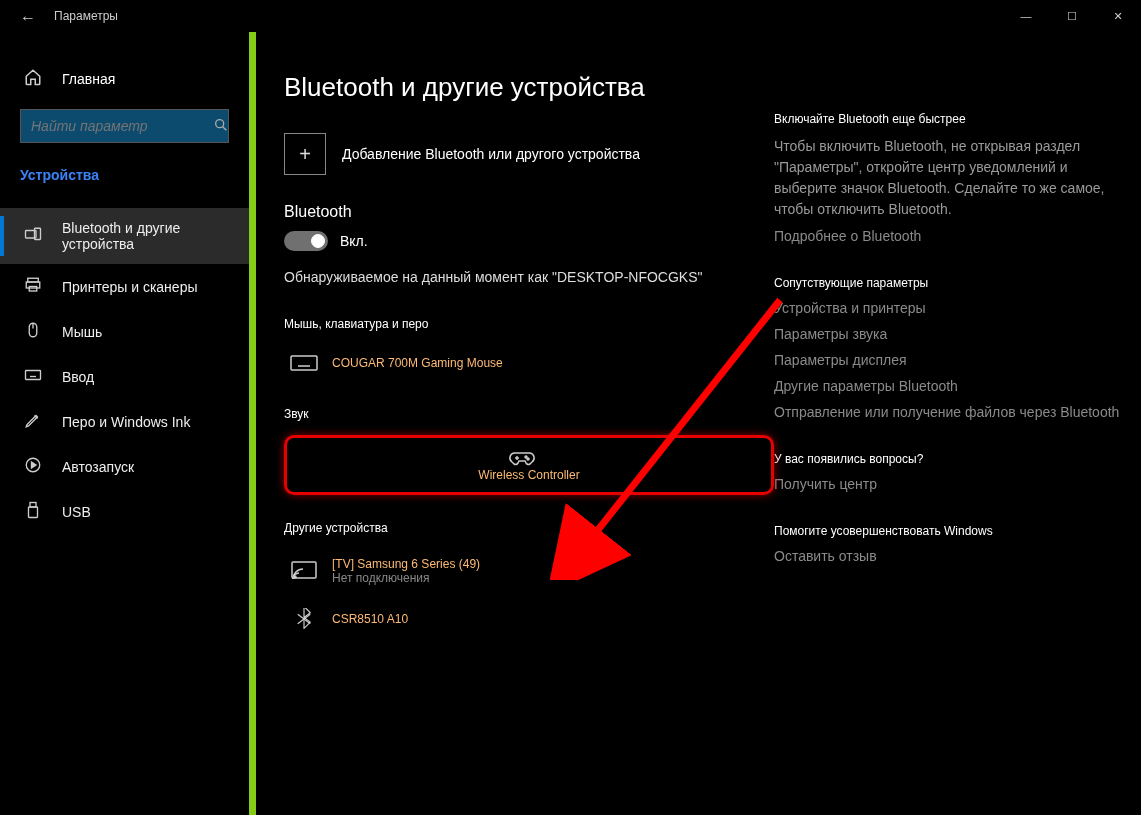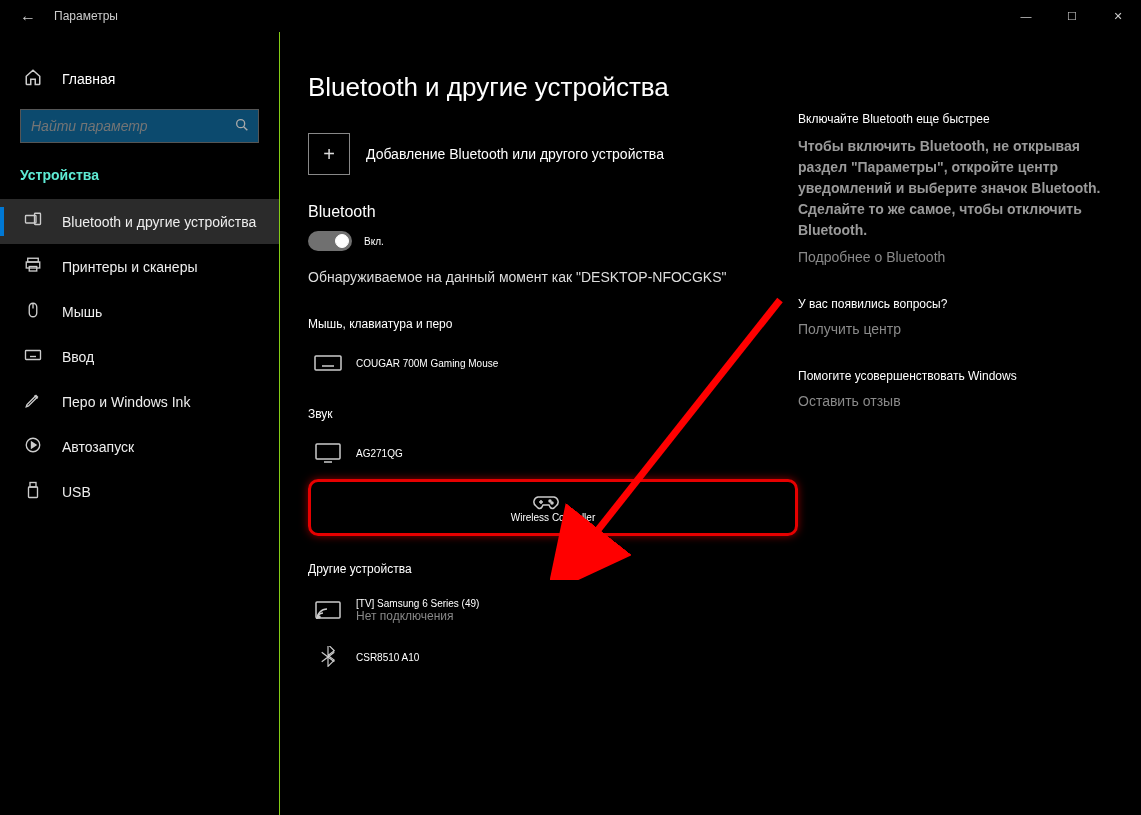--- a/index.html
+++ b/index.html
@@ -8,27 +8,27 @@
 
   
   .titlebar { height: 32px; display: flex; align-items: center; padding-left: 20px; font-size: 12px; color: #ccc; }
   .titlebar .back { margin-right: 18px; font-size: 16px; color: #ccc; }
   .titlebar .spacer { flex: 1; }
   .titlebar .winbtn { width: 46px; height: 32px; display: flex; align-items: center; justify-content: center; color: #ccc; font-size: 11px; }
 
   .content { flex: 1; display: flex; }
 
   
-  .sidebar { width: 280px; padding-top: 28px; border-right: 1px solid #84cc16; }
+  .sidebar { width: 256px; padding-top: 28px; border-right: 7px solid #84cc16; }
   .home-row { display: flex; align-items: center; padding: 8px 20px 8px 22px; margin-bottom: 12px; font-size: 14px; }
   .home-row .icon { width: 20px; margin-right: 20px; text-align: center; }
   .search-box { margin: 0 20px 18px 20px; height: 34px; background: #0c4a6e; border: 1px solid #555; display: flex; align-items: center; padding: 0 8px 0 10px; }
   .search-box input { flex: 1; background: transparent; border: none; outline: none; color: #aaa; font-size: 14px; font-style: italic; font-family: inherit; }
   .search-box .sicon { color: #aaa; font-size: 14px; }
-  .section-label { font-size: 14px; font-weight: 600; padding: 6px 20px 16px 20px; color: #5eead4; }
+  .section-label { font-size: 14px; font-weight: 600; padding: 6px 20px 25px 20px; color: #3b82f6; }
   .nav-item { display: flex; align-items: center; padding: 12px 20px 12px 22px; font-size: 14px; color: #eee; }
   .nav-item.selected { background: #2b2b2b; position: relative; }
   .nav-item.selected::before { content: ""; position: absolute; left: 0; top: 8px; bottom: 8px; width: 4px; background: #0078d4; }
   .nav-item .icon { width: 20px; margin-right: 20px; text-align: center; color: #ccc; }
 
   
   .main { flex: 1; display: flex; padding: 40px 0 0 28px; overflow: hidden; }
   .main-col { width: 490px; }
   .right-col { flex: 1; padding-right: 20px; padding-top: 40px; }
   .page-title { font-size: 26px; font-weight: 300; margin-bottom: 30px; }
@@ -37,30 +37,30 @@
   .add-label { font-size: 14px; }
   .bt-label { font-size: 16px; margin-bottom: 10px; }
   .toggle-row { display: flex; align-items: center; margin-bottom: 18px; }
   .toggle { width: 44px; height: 20px; border-radius: 10px; background: #707070; position: relative; margin-right: 12px; }
   .toggle .knob { position: absolute; right: 3px; top: 3px; width: 14px; height: 14px; border-radius: 50%; background: #000; border:1px solid #222;}
   .toggle.on .knob { background: #fff; border-color:#fff;}
   .discov { font-size: 14px; color: #ddd; margin-bottom: 32px; }
   .cat-header { font-size: 12px; font-weight: 400; margin-bottom: 14px; }
   .dev-item { display: flex; align-items: center; padding: 8px 6px; margin-bottom: 8px; }
   .dev-item .dicon { width: 28px; height: 20px; margin-right: 14px; display: flex; align-items: center; justify-content: center; }
-  .dev-item .dname { font-size: 10px; color: #ffffff; }
+  .dev-item .dname { font-size: 12px; color: #fdba74; }
   .dev-item .dsub { font-size: 12px; color: #888; }
   .cat { margin-bottom: 26px; }
 
   
   .highlighted { border: 3px solid #e60000; border-radius: 10px; padding: 10px; box-shadow: 0 0 8px rgba(230,0,0,.6); }
 
   
   .rsec-title { font-size: 12px; font-weight: 400; color: #fff; margin-bottom: 10px; }
-  .rsec-text { font-size: 14px; color: #9a9a9a; line-height: 1.5; margin-bottom: 8px; font-weight: bold; }
+  .rsec-text { font-size: 14px; color: #9a9a9a; line-height: 1.5; margin-bottom: 8px; }
   .rlink { font-size: 14px; color: #8a8a8a; margin-bottom: 10px; display: block; }
   .rsec { margin-bottom: 32px; }
 
   
   .arrow-overlay { position: absolute; pointer-events: none; }
 
   svg.icon-svg { width: 22px; height: 18px; }
   svg.icon-big { width: 28px; height: 22px; }
 </style>
 </head>
@@ -174,21 +174,21 @@
       <div class="add-device">
         <div class="add-box">+</div>
         <div class="add-label">Добавление Bluetooth или другого устройства</div>
       </div>
 
       <div class="bt-label">Bluetooth</div>
       <div class="toggle-row">
         <div class="toggle on">
             <div class="knob"></div>
           </div>
-        <span style="font-size:10px;">Вкл.</span>
+        <span style="font-size:14px;">Вкл.</span>
       </div>
       <div class="discov">Обнаруживаемое на данный момент как "DESKTOP-NFOCGKS"</div>
 
       <div class="cat">
         <div class="cat-header">Мышь, клавиатура и перо</div>
         <div class="dev-item">
           <span class="dicon">
             <svg class="icon-big" viewBox="0 0 28 20" fill="none" stroke="#ccc" stroke-width="1.5">
                 <rect x="1" y="3" width="26" height="14" rx="1"></rect>
                 <line x1="5" y1="7" x2="5" y2="7"></line>
@@ -198,29 +198,20 @@
                 <line x1="21" y1="7" x2="21" y2="7"></line>
                 <line x1="8" y1="13" x2="20" y2="13"></line>
               </svg>
           </span>
           <span class="dname">COUGAR 700M Gaming Mouse</span>
         </div>
       </div>
 
       <div class="cat">
         <div class="cat-header">Звук</div>
-        <div class="dev-item">
-          <span class="dicon">
-            <svg class="icon-big" viewBox="0 0 28 22" fill="none" stroke="#ccc" stroke-width="1.5">
-                <rect x="2" y="2" width="24" height="15" rx="1"></rect>
-                <line x1="10" y1="20" x2="18" y2="20"></line>
-              </svg>
-          </span>
-          <span class="dname">AG271QG</span>
-        </div>
         <div class="dev-item highlighted" style="position:relative;flex-direction:column;">
           <span class="dicon">
             <svg class="icon-big" viewBox="0 0 28 20" fill="none" stroke="#ccc" stroke-width="1.5">
                 <path d="M6 5h16a5 5 0 012 9l-2 2a3 3 0 01-4-1l-1-2h-6l-1 2a3 3 0 01-4 1l-2-2a5 5 0 012-9z"></path>
                 <line x1="9" y1="8" x2="9" y2="12"></line>
                 <line x1="7" y1="10" x2="11" y2="10"></line>
                 <circle cx="18" cy="9" r="1" fill="#ccc"></circle>
                 <circle cx="20" cy="11" r="1" fill="#ccc"></circle>
               </svg>
           </span>
@@ -254,20 +245,28 @@
           <span class="dname">CSR8510 A10</span>
         </div>
       </div>
     </div>
 
     <div class="right-col">
       <div class="rsec">
         <div class="rsec-title">Включайте Bluetooth еще быстрее</div>
         <div class="rsec-text">Чтобы включить Bluetooth, не открывая раздел "Параметры", откройте центр уведомлений и выберите значок Bluetooth. Сделайте то же самое, чтобы отключить Bluetooth.</div>
         <span class="rlink">Подробнее о Bluetooth</span>
+      </div>
+      <div class="rsec">
+        <div class="rsec-title">Сопутствующие параметры</div>
+        <span class="rlink">Устройства и принтеры</span>
+        <span class="rlink">Параметры звука</span>
+        <span class="rlink">Параметры дисплея</span>
+        <span class="rlink">Другие параметры Bluetooth</span>
+        <span class="rlink">Отправление или получение файлов через Bluetooth</span>
       </div>
       <div class="rsec">
         <div class="rsec-title">У вас появились вопросы?</div>
         <span class="rlink">Получить центр</span>
       </div>
       <div class="rsec">
         <div class="rsec-title">Помогите усовершенствовать Windows</div>
         <span class="rlink">Оставить отзыв</span>
       </div>
     </div>

